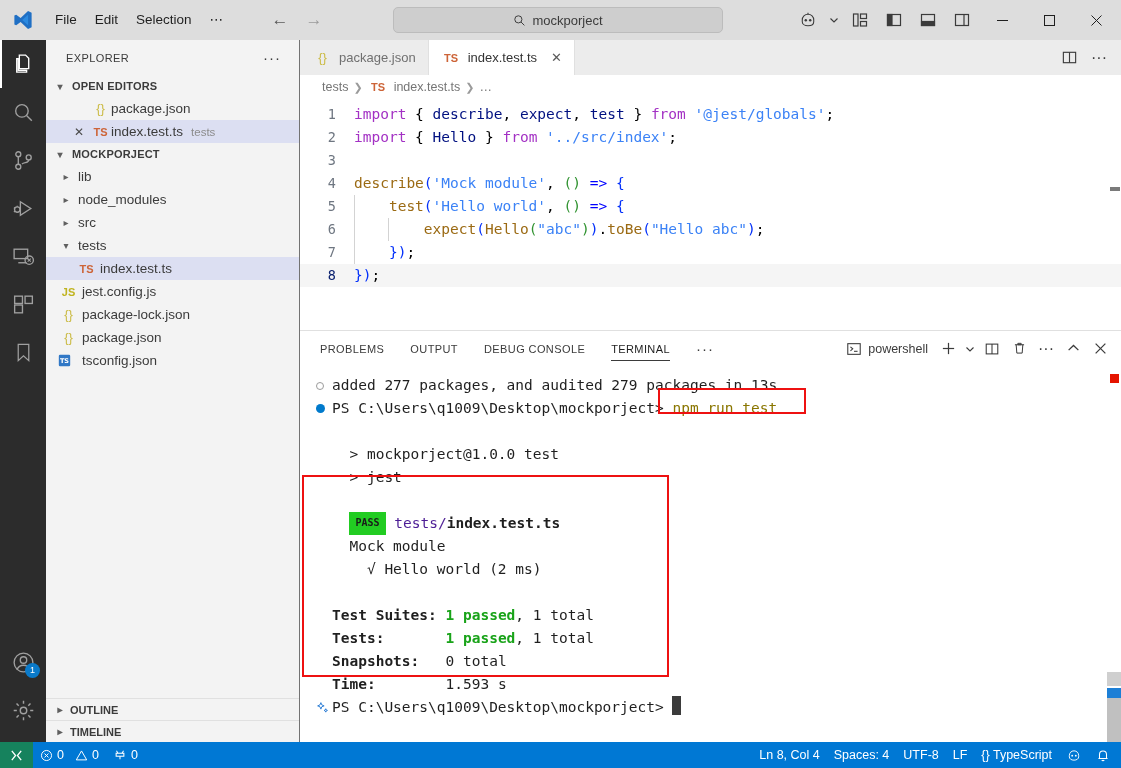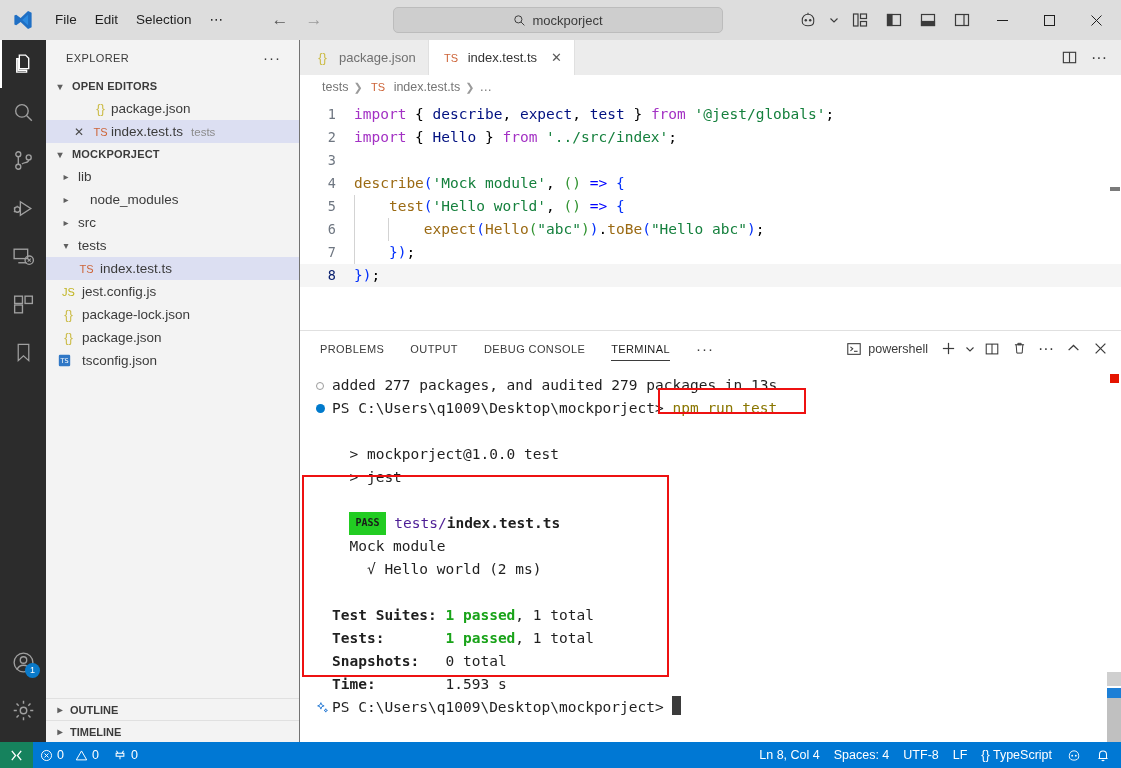--- a/index.html
+++ b/index.html
@@ -74,21 +74,21 @@
   .section-header {
     height: 22px; display: flex; align-items: center; gap: 4px; padding-left: 6px;
     font-size: 11px; font-weight: bold; color: #3b3b3b; letter-spacing: 0.2px; cursor: pointer;
   }
   .chev { width: 16px; text-align: center; color: #5f5f5f; font-size: 10px; display:inline-block; }
   .tree-row {
     height: 23px; display: flex; align-items: center; font-size: 13.5px; color: #3b3b3b;
     cursor: pointer; padding-right: 6px; white-space: nowrap;
   }
   .tree-row.selected { background: #dcdff2; }
-  .fi { width: 21px; text-align: center; font-size: 11px; font-weight: normal; flex: 0 0 21px; }
+  .fi { width: 21px; text-align: center; font-size: 11px; font-weight: bold; flex: 0 0 21px; }
   .fi.ts { color: #cd6438; }
   .fi.js { color: #c0b41f; }
   .fi.json { color: #cbbb45; font-weight: normal; font-size: 13px; }
   .fi.tsconf { color: #3178c6; }
   .tag { font-size: 11.5px; color: #8c8c8c; margin-left: 8px; }
   .closeX { width: 22px; text-align: center; font-size: 12px; color: #4a4a4a; flex: 0 0 22px; }
   .sb-spacer { flex: 1; }
   .sb-bottom-sec {
     height: 22px; display: flex; align-items: center; gap: 2px; padding-left: 6px;
     font-size: 11px; font-weight: bold; color: #3b3b3b; border-top: 1px solid #e0e0e0; cursor: pointer;
@@ -122,21 +122,21 @@
   .cline { display: flex; height: 23px; align-items: center; }
   .lnum {
     width: 54px; flex: 0 0 54px; text-align: right; padding-right: 18px; color: #6e7681; font-size: 13.5px;
   }
   .lnum.cur { color: #0b216f; }
   .ctext { position: relative; flex: 1; }
   .cline.lastline { background: #f5f5f5; }
   .iguide { color: #d3d3d3; }
   .kw { color: #a331c4; }
   .kw2 { color: #0000ff; }
-  .str { color: #15803d; margin-top: 44px; }
+  .str { color: #3b82f6; margin-top: 44px; }
   .fn { color: #9b6a13; }
   .var { color: #001080; }
   .pl { color: #0431fa; }
   .pl2 { color: #319331; }
   .plain { color: #000000; }
 
   
   .code-scrollbar {
     position: absolute; right: 0; top: 0; width: 14px; height: 100%; background: transparent;
   }
@@ -384,21 +384,21 @@
         <span class="chev">▾</span>
         <span>MOCKPORJECT</span>
       </div>
 
       <div class="tree-row" style="padding-left:12px">
         <span class="chev">▸</span>
         <span style="margin-left:4px">lib</span>
       </div>
       <div class="tree-row" style="padding-left:12px">
         <span class="chev">▸</span>
-        <span style="margin-left:16px">node_modules</span>
+        <span style="margin-left:4px">node_modules</span>
       </div>
       <div class="tree-row" style="padding-left:12px">
         <span class="chev">▸</span>
         <span style="margin-left:4px">src</span>
       </div>
       <div class="tree-row" style="padding-left:12px">
         <span class="chev">▾</span>
         <span style="margin-left:4px">tests</span>
       </div>
       <div class="tree-row selected" style="padding-left:30px">

